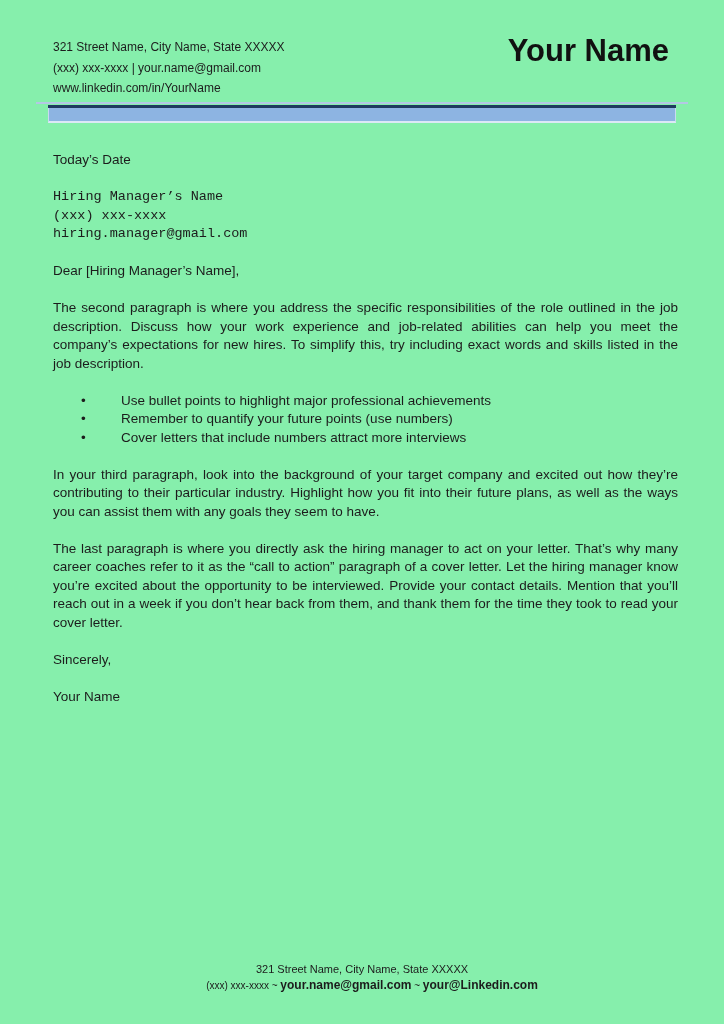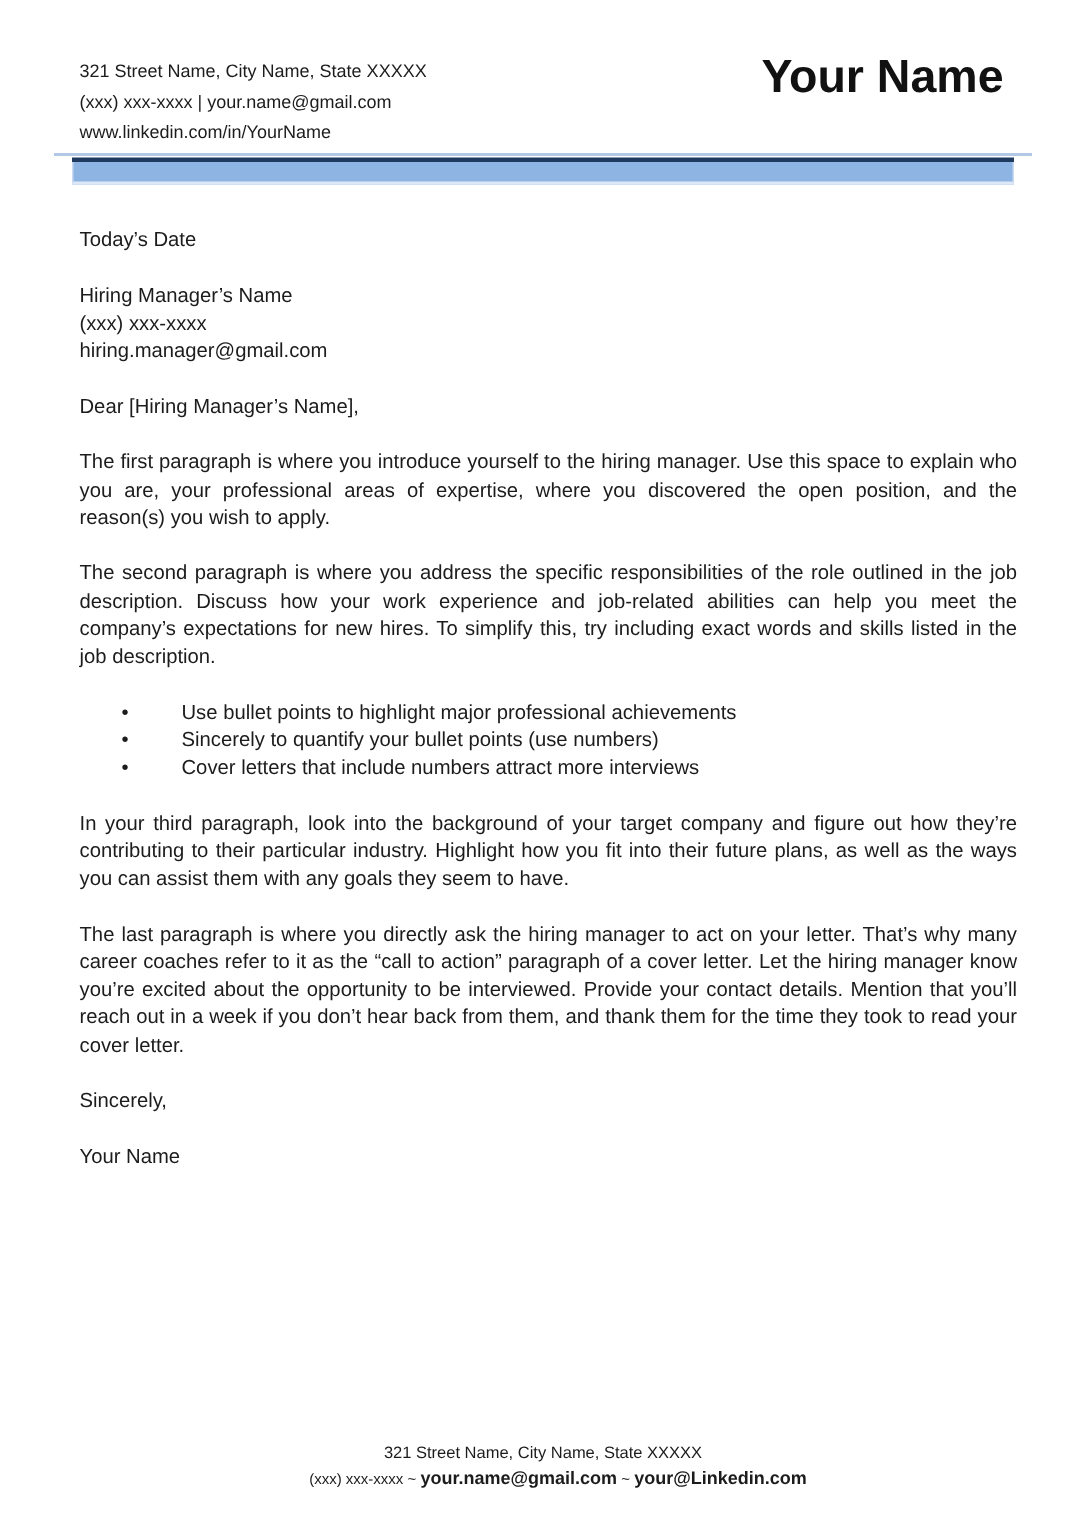--- a/index.html
+++ b/index.html
@@ -2,21 +2,21 @@
 <html style="--bar-blue: #8db4e2; --rule-dark: #1f3a5f; --rule-light: #b3c8e4;"><head>
 <meta charset="utf-8">
 <style>
   * { margin: 0; padding: 0; box-sizing: border-box; }
   html, body { background: #e8e8e8; }
   body { font-family: "Liberation Sans", sans-serif; }
   .page {
     position: relative;
     width: 724px;
     height: 1024px;
-    background: #ffffff;
+    background: #86efac;
     color: #1c1c1c;
     overflow: hidden;
     margin: 0 auto;
   }
 
   
   .header-contact {
     position: absolute;
     left: 53px;
     top: 37px;
@@ -71,21 +71,21 @@
     left: 53px;
     top: 151px;
     width: 625px;
     font-size: 13.5px;
     line-height: 18.5px;
     text-align: justify;
     color: #1c1c1c;
   }
   .body-text p { margin: 0 0 18.5px 0; }
   .block { margin: 0 0 18.5px 0; }
-  .block div { line-height: 18.5px; }
+  .block div { line-height: 18.5px; font-family: Liberation Mono, monospace; }
 
   .bullets { margin: 0 0 18.5px 0; }
   .bullet-row { display: flex; text-align: left; }
   .bullet-dot {
     width: 68px;
     padding-left: 28px;
     flex: 0 0 68px;
     font-size: 13.5px;
   }
   .bullet-text { flex: 1; }
@@ -126,40 +126,39 @@
     <p>Today’s Date</p>
 
     <div class="block">
       <div>Hiring Manager’s Name</div>
       <div>(xxx) xxx-xxxx</div>
       <div>hiring.manager@gmail.com</div>
     </div>
 
     <p>Dear [Hiring Manager’s Name],</p>
 
-    <p>The first paragraph is where you introduce yourself to the hiring manager. Use this space to explain who you are, your professional areas of expertise, where you discovered the open position, and the reason(s) you wish to apply.</p>
 
     <p>The second paragraph is where you address the specific responsibilities of the role outlined in the job description. Discuss how your work experience and job-related abilities can help you meet the company’s expectations for new hires. To simplify this, try including exact words and skills listed in the job description.</p>
 
     <div class="bullets">
       <div class="bullet-row">
         <span class="bullet-dot">•</span>
         <span class="bullet-text">Use bullet points to highlight major professional achievements</span>
       </div>
       <div class="bullet-row">
         <span class="bullet-dot">•</span>
-        <span class="bullet-text">Sincerely to quantify your bullet points (use numbers)</span>
+        <span class="bullet-text">Remember to quantify your future points (use numbers)</span>
       </div>
       <div class="bullet-row">
         <span class="bullet-dot">•</span>
         <span class="bullet-text">Cover letters that include numbers attract more interviews</span>
       </div>
     </div>
 
-    <p>In your third paragraph, look into the background of your target company and figure out how they’re contributing to their particular industry. Highlight how you fit into their future plans, as well as the ways you can assist them with any goals they seem to have.</p>
+    <p>In your third paragraph, look into the background of your target company and excited out how they’re contributing to their particular industry. Highlight how you fit into their future plans, as well as the ways you can assist them with any goals they seem to have.</p>
 
     <p>The last paragraph is where you directly ask the hiring manager to act on your letter. That’s why many career coaches refer to it as the “call to action” paragraph of a cover letter. Let the hiring manager know you’re excited about the opportunity to be interviewed. Provide your contact details. Mention that you’ll reach out in a week if you don’t hear back from them, and thank them for the time they took to read your cover letter.</p>
 
     <p class="closing">Sincerely,</p>
 
     <p>Your Name</p>
 
   </div>
 
   <div class="page-footer">

